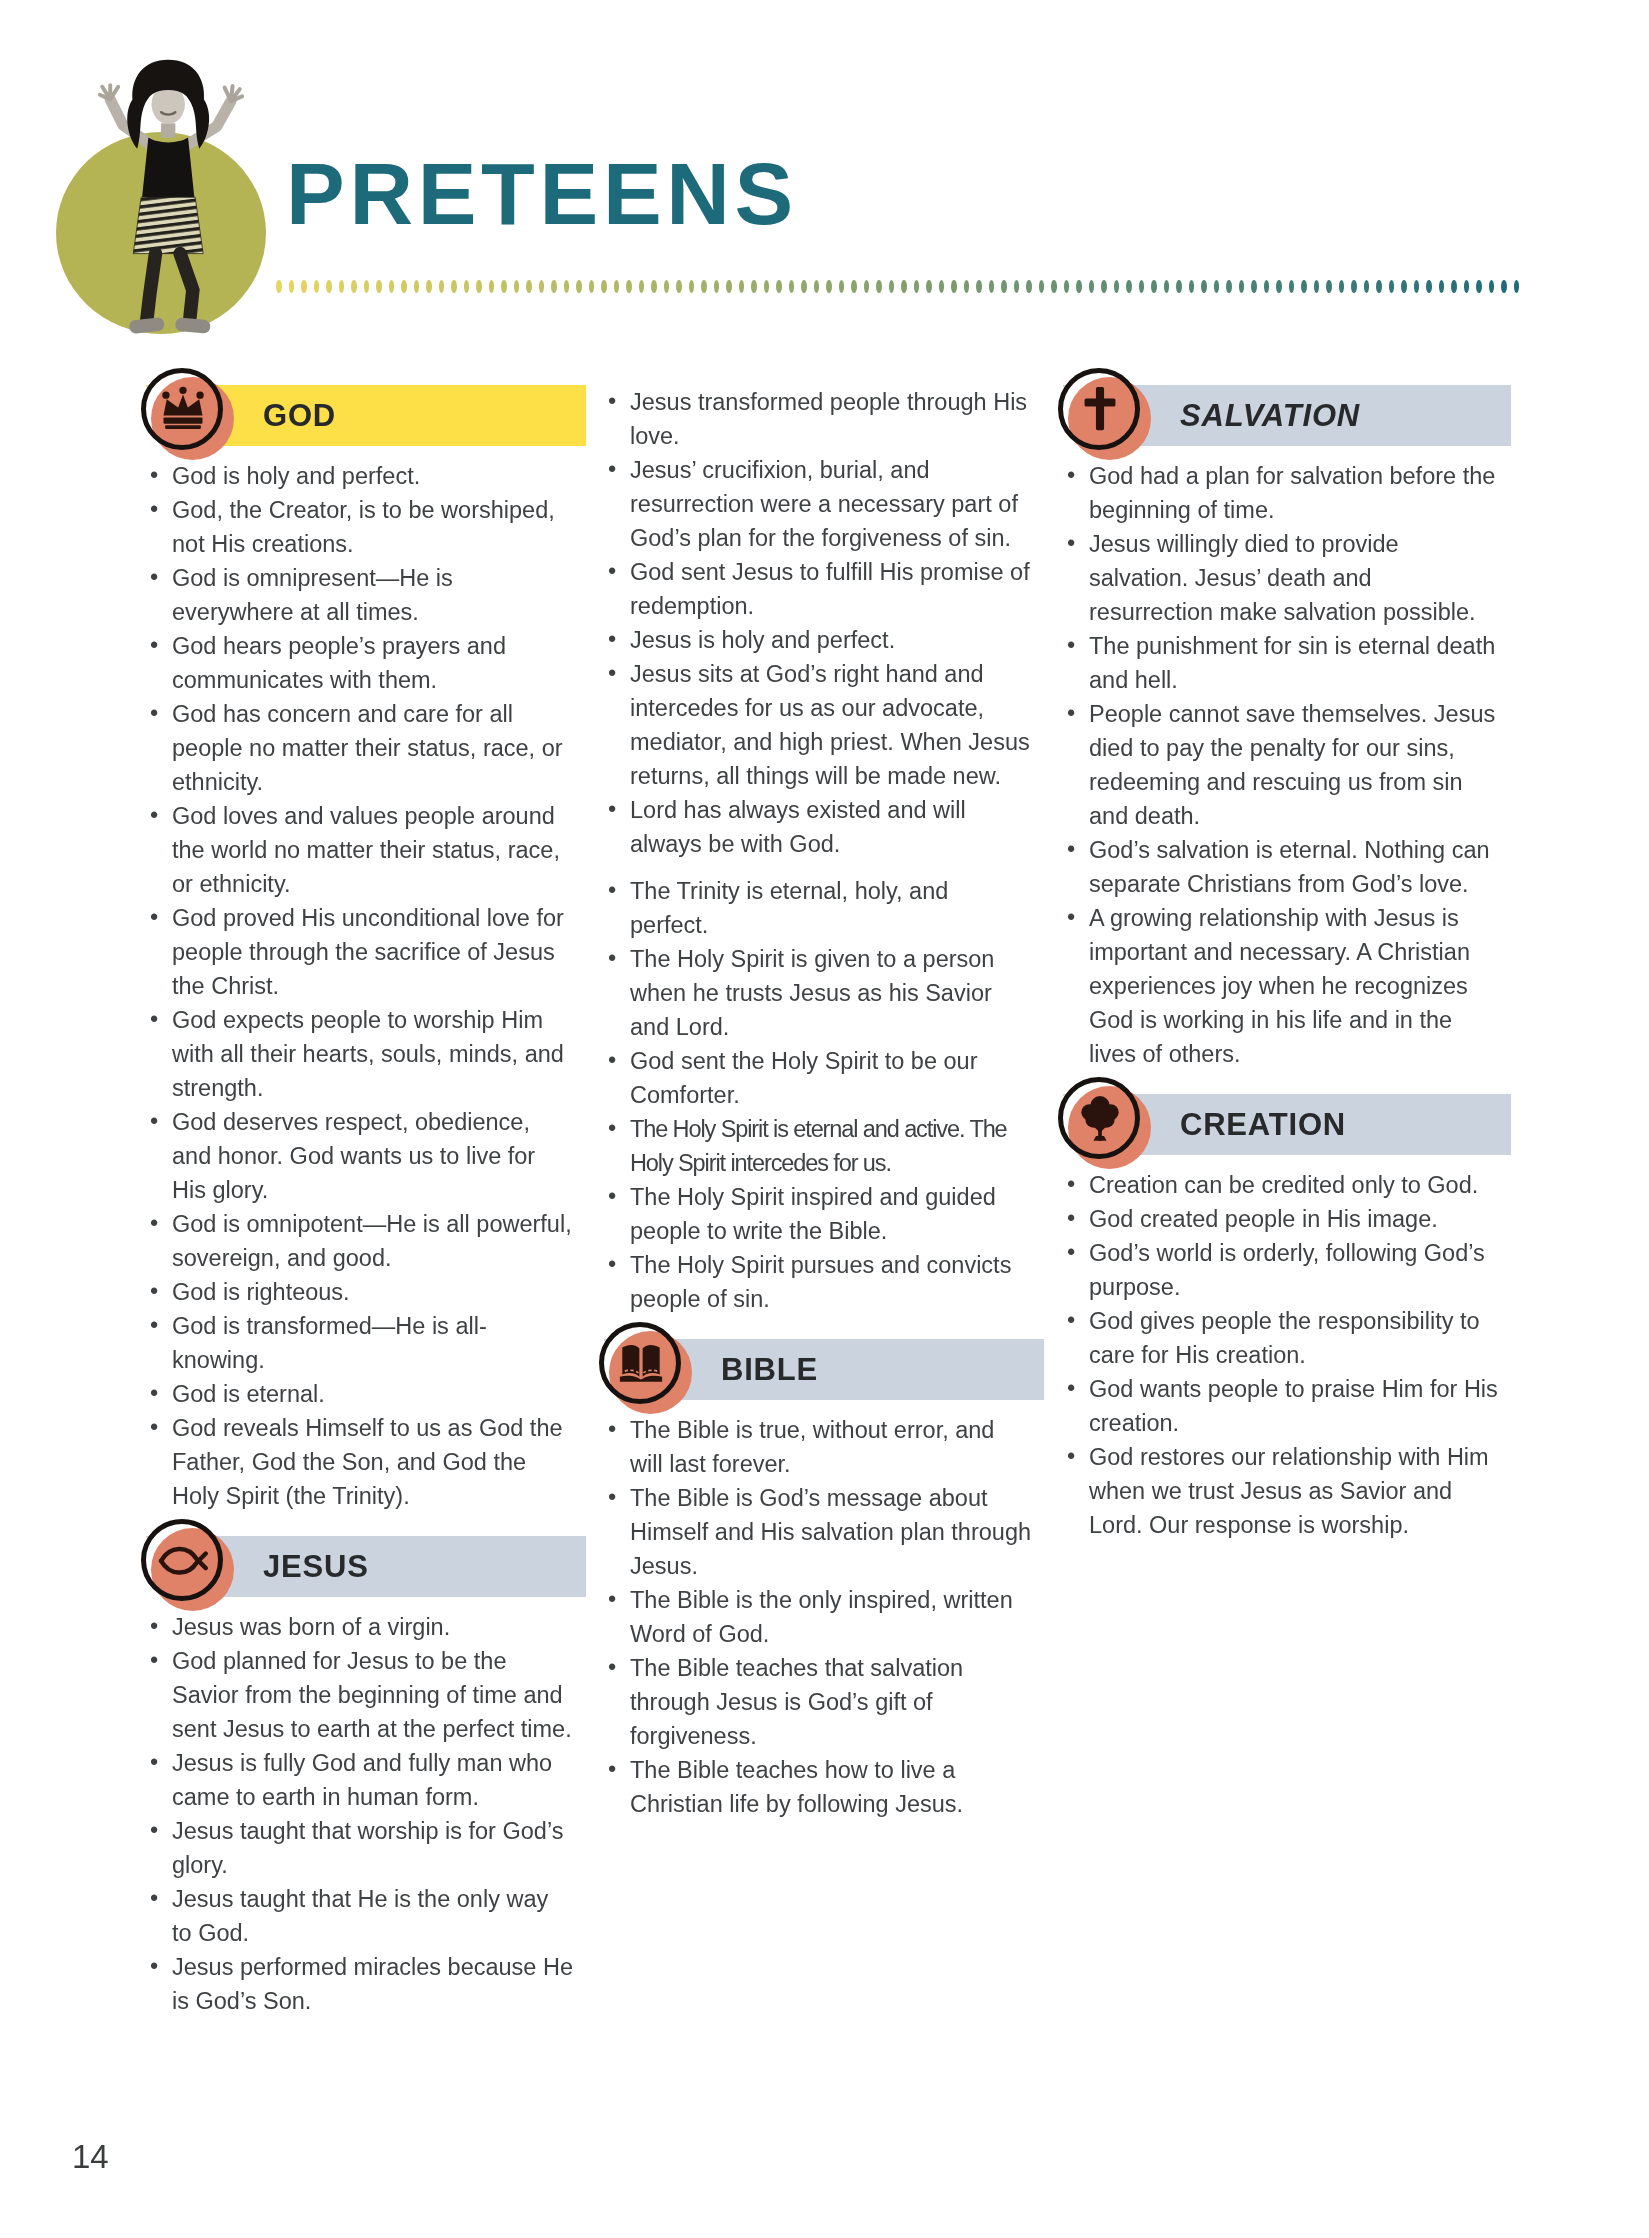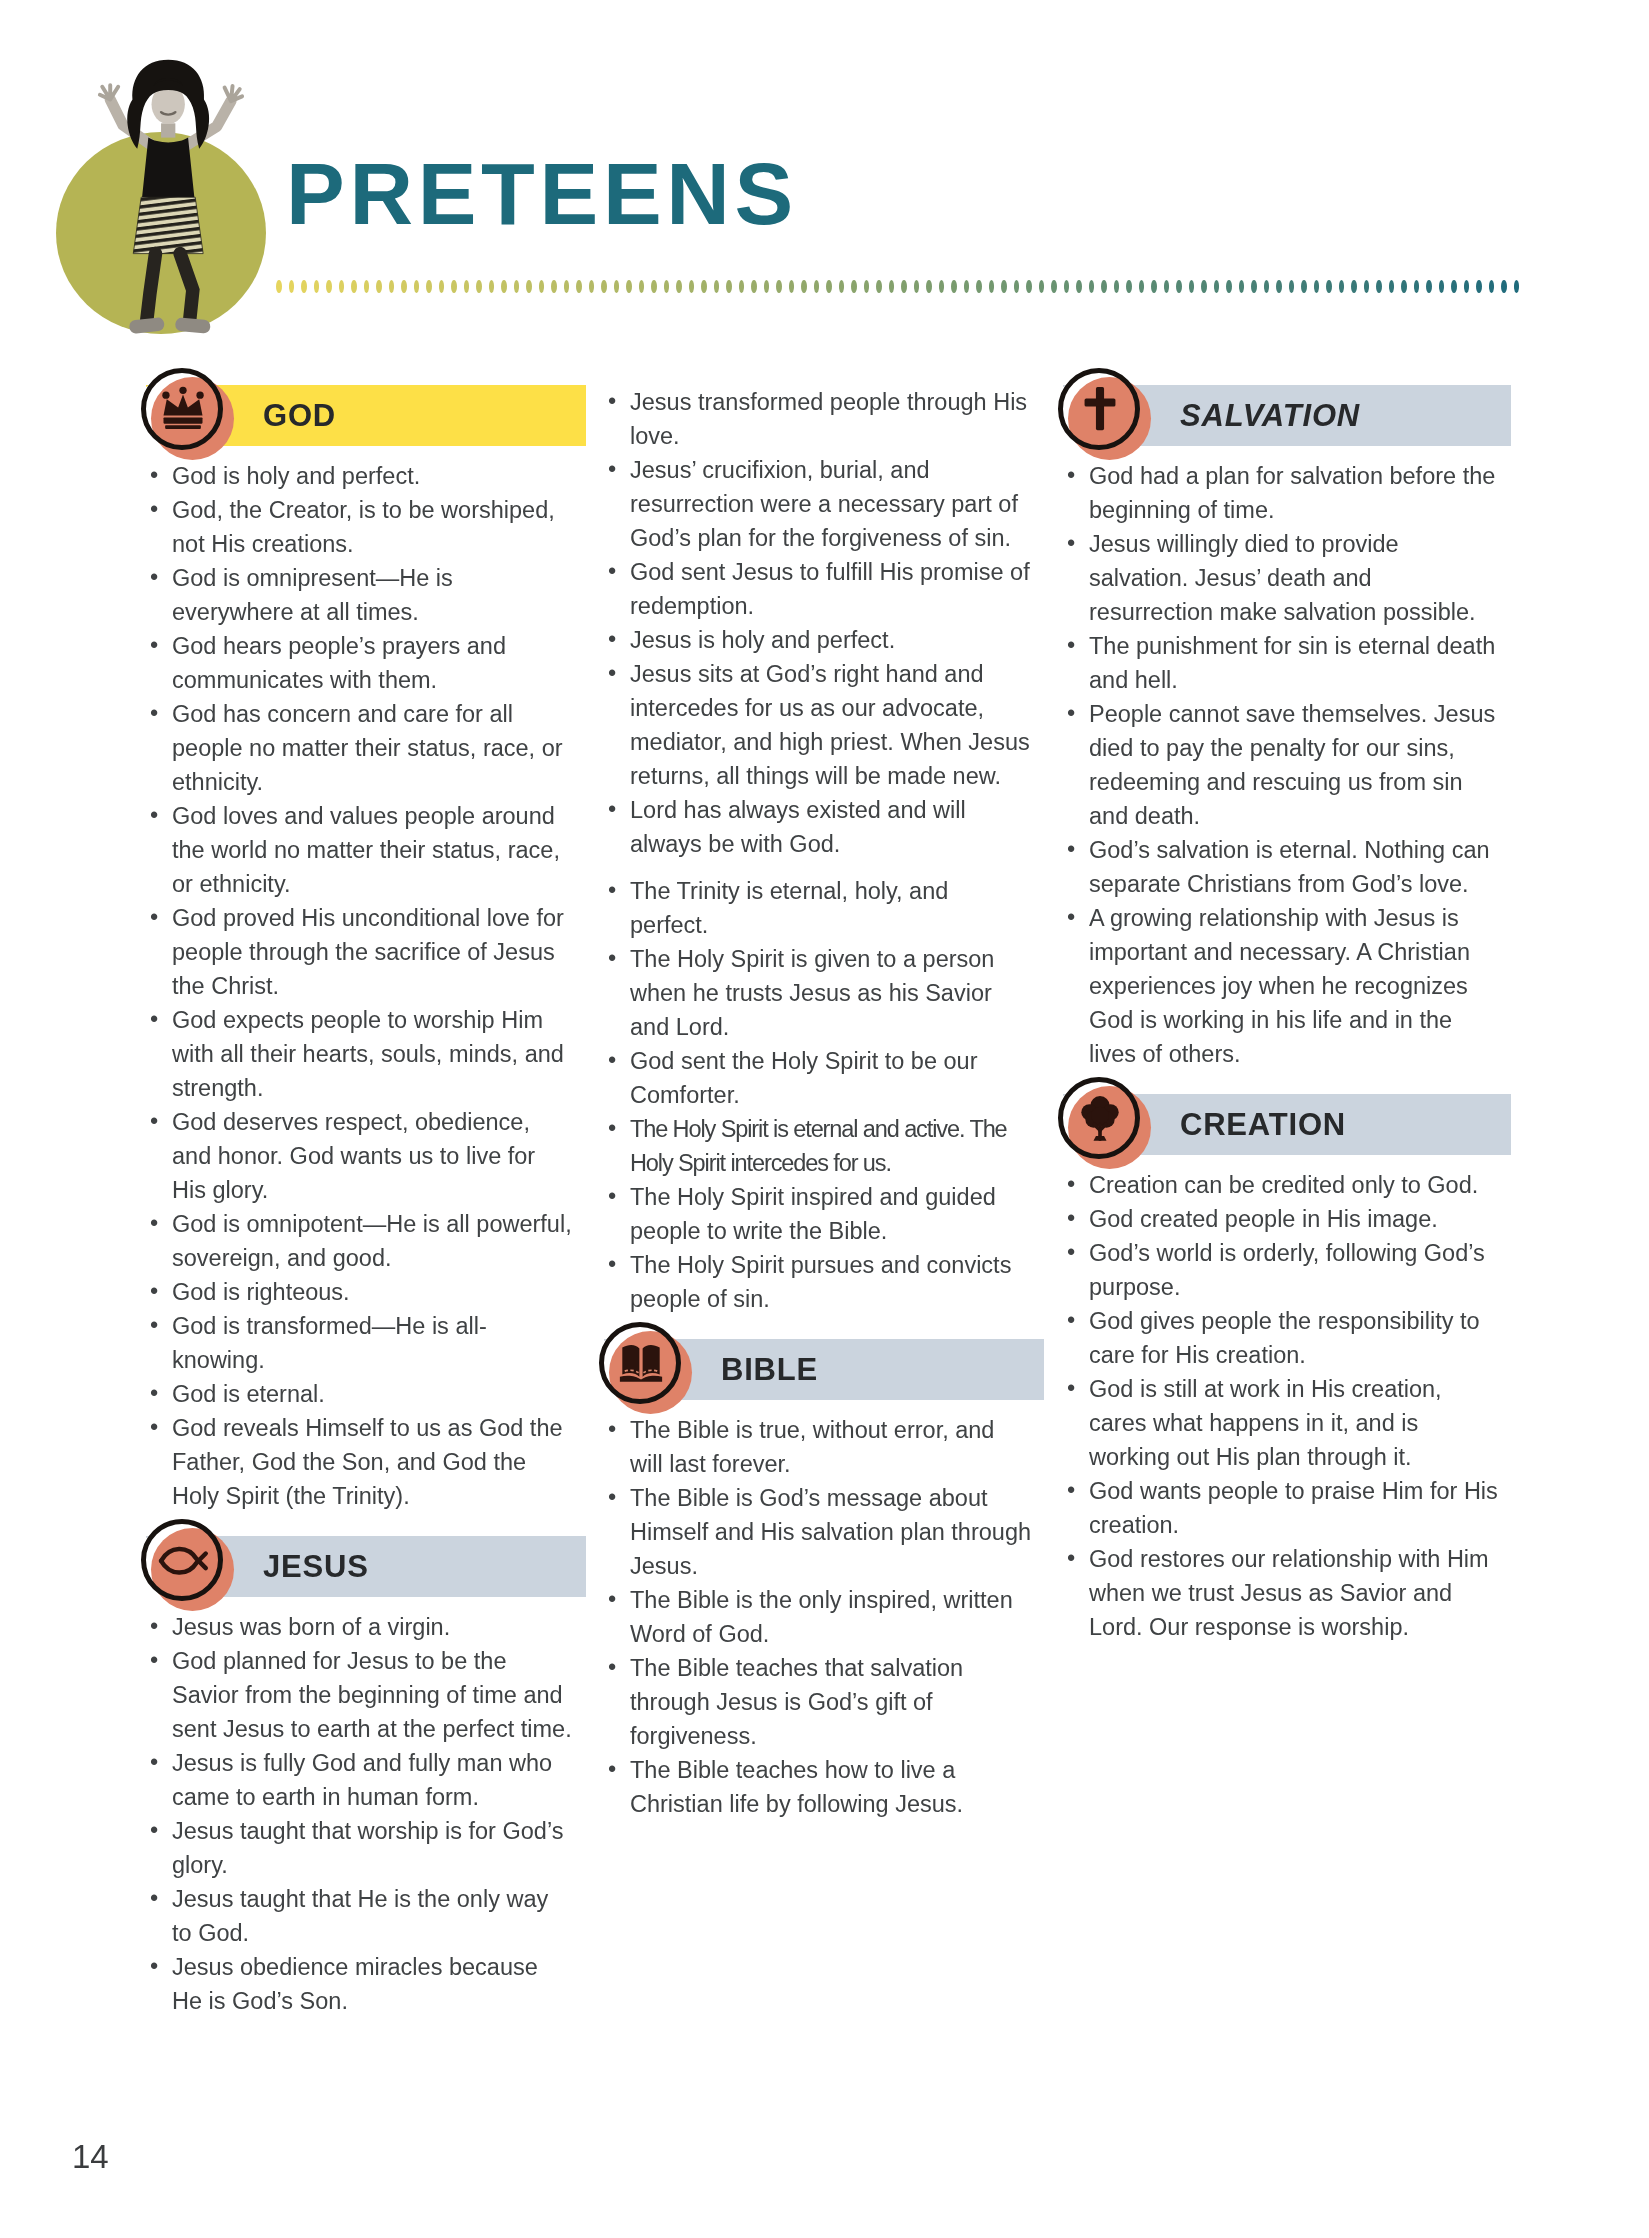--- a/index.html
+++ b/index.html
@@ -262,21 +262,21 @@
             </svg>
           </div>
         </div>
       </div>
       <ul class="bullets">
         <li>Jesus was born of a virgin.</li>
         <li>God planned for Jesus to be the Savior from the beginning of time and sent Jesus to earth at the perfect time.</li>
         <li>Jesus is fully God and fully man who came to earth in human form.</li>
         <li>Jesus taught that worship is for God’s glory.</li>
         <li>Jesus taught that He is the only way to God.</li>
-        <li>Jesus obedience miracles because He is God’s Son.</li>
+        <li>Jesus performed miracles because He is God’s Son.</li>
       </ul>
     </div>
   <div class="column" id="col-1">
       <ul class="bullets">
         <li>Jesus transformed people through His love.</li>
         <li>Jesus’ crucifixion, burial, and resurrection were a necessary part of God’s plan for the forgiveness of sin.</li>
         <li>God sent Jesus to fulfill His promise of redemption.</li>
         <li>Jesus is holy and perfect.</li>
         <li>Jesus sits at God’s right hand and intercedes for us as our advocate, mediator, and high priest. When Jesus returns, all things will be made new.</li>
         <li>Lord has always existed and will always be with God.</li>
@@ -373,21 +373,20 @@
       <path fill="#2b130d" d="M27 54 L37 54 L40 60 L24 60 Z"></path>
             </svg>
           </div>
         </div>
       </div>
       <ul class="bullets">
         <li>Creation can be credited only to God.</li>
         <li>God created people in His image.</li>
         <li>God’s world is orderly, following God’s purpose.</li>
         <li>God gives people the responsibility to care for His creation.</li>
-        <li>God is still at work in His creation, cares what happens in it, and is working out His plan through it.</li>
         <li>God wants people to praise Him for His creation.</li>
         <li>God restores our relationship with Him when we trust Jesus as Savior and Lord. Our response is worship.</li>
       </ul>
     </div>
 
   <div class="page-number">14</div>
 </div>
 
 
 </body></html>

